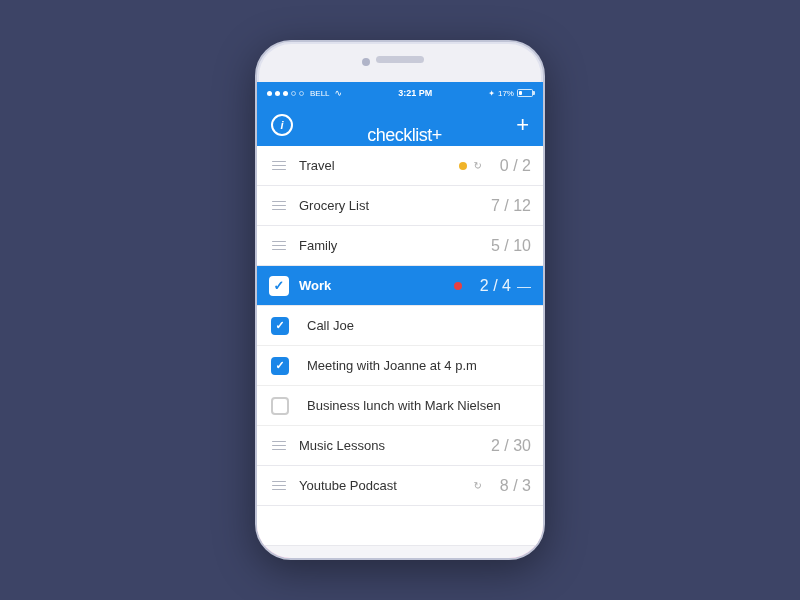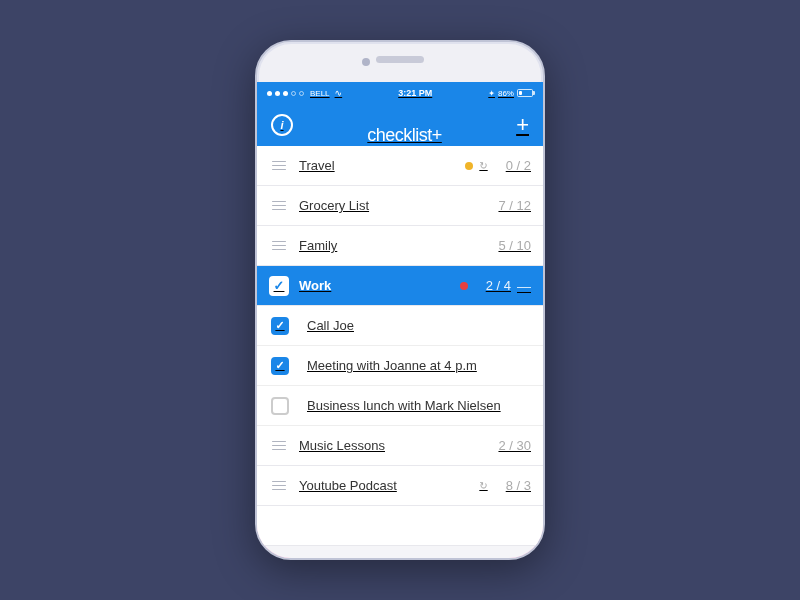--- a/index.html
+++ b/index.html
@@ -79,21 +79,20 @@
     }
 
     .phone-screen {
       margin-top: 40px;
       flex: 1;
       background: #f9a8d4;
       display: flex;
       flex-direction: column;
       overflow: hidden;
       border-radius: 0 0 28px 28px;
-      text-decoration: underline;
     }
 
     
     .status-bar {
       background: #1a86e8;
       height: 22px;
       display: flex;
       align-items: center;
       justify-content: space-between;
       padding: 0 10px;
@@ -285,21 +284,21 @@
       height: 8px;
       border-radius: 50%;
     }
 
     .sync-icon {
       color: #aaa;
       font-size: 10px;
     }
 
     .count-text {
-      font-size: 13px;
+      font-size: 16px;
       color: #aaa;
       padding-left: 12px;
     }
 
     
     .list-item.active {
       background: #1a86e8;
     }
 
     .list-item.active .list-item-name {
@@ -402,21 +401,21 @@
         <div class="signal-dot"></div>
         <div class="signal-dot"></div>
         <div class="signal-dot empty"></div>
         <div class="signal-dot empty"></div>
         <span class="status-carrier">BELL</span>
         <span class="wifi-icon">∿</span>
       </div>
       <div class="status-time">3:21 PM</div>
       <div class="status-right">
         <span class="bluetooth-icon">✦</span>
-        <span class="battery-text">86%</span>
+        <span class="battery-text">17%</span>
         <div class="battery-icon">
           <div class="battery-fill"></div>
         </div>
       </div>
     </div>
 
     <div class="app-header">
       <div class="header-info-btn">i</div>
       <div class="header-title">checklist+</div>
       <div class="header-plus">+</div>

